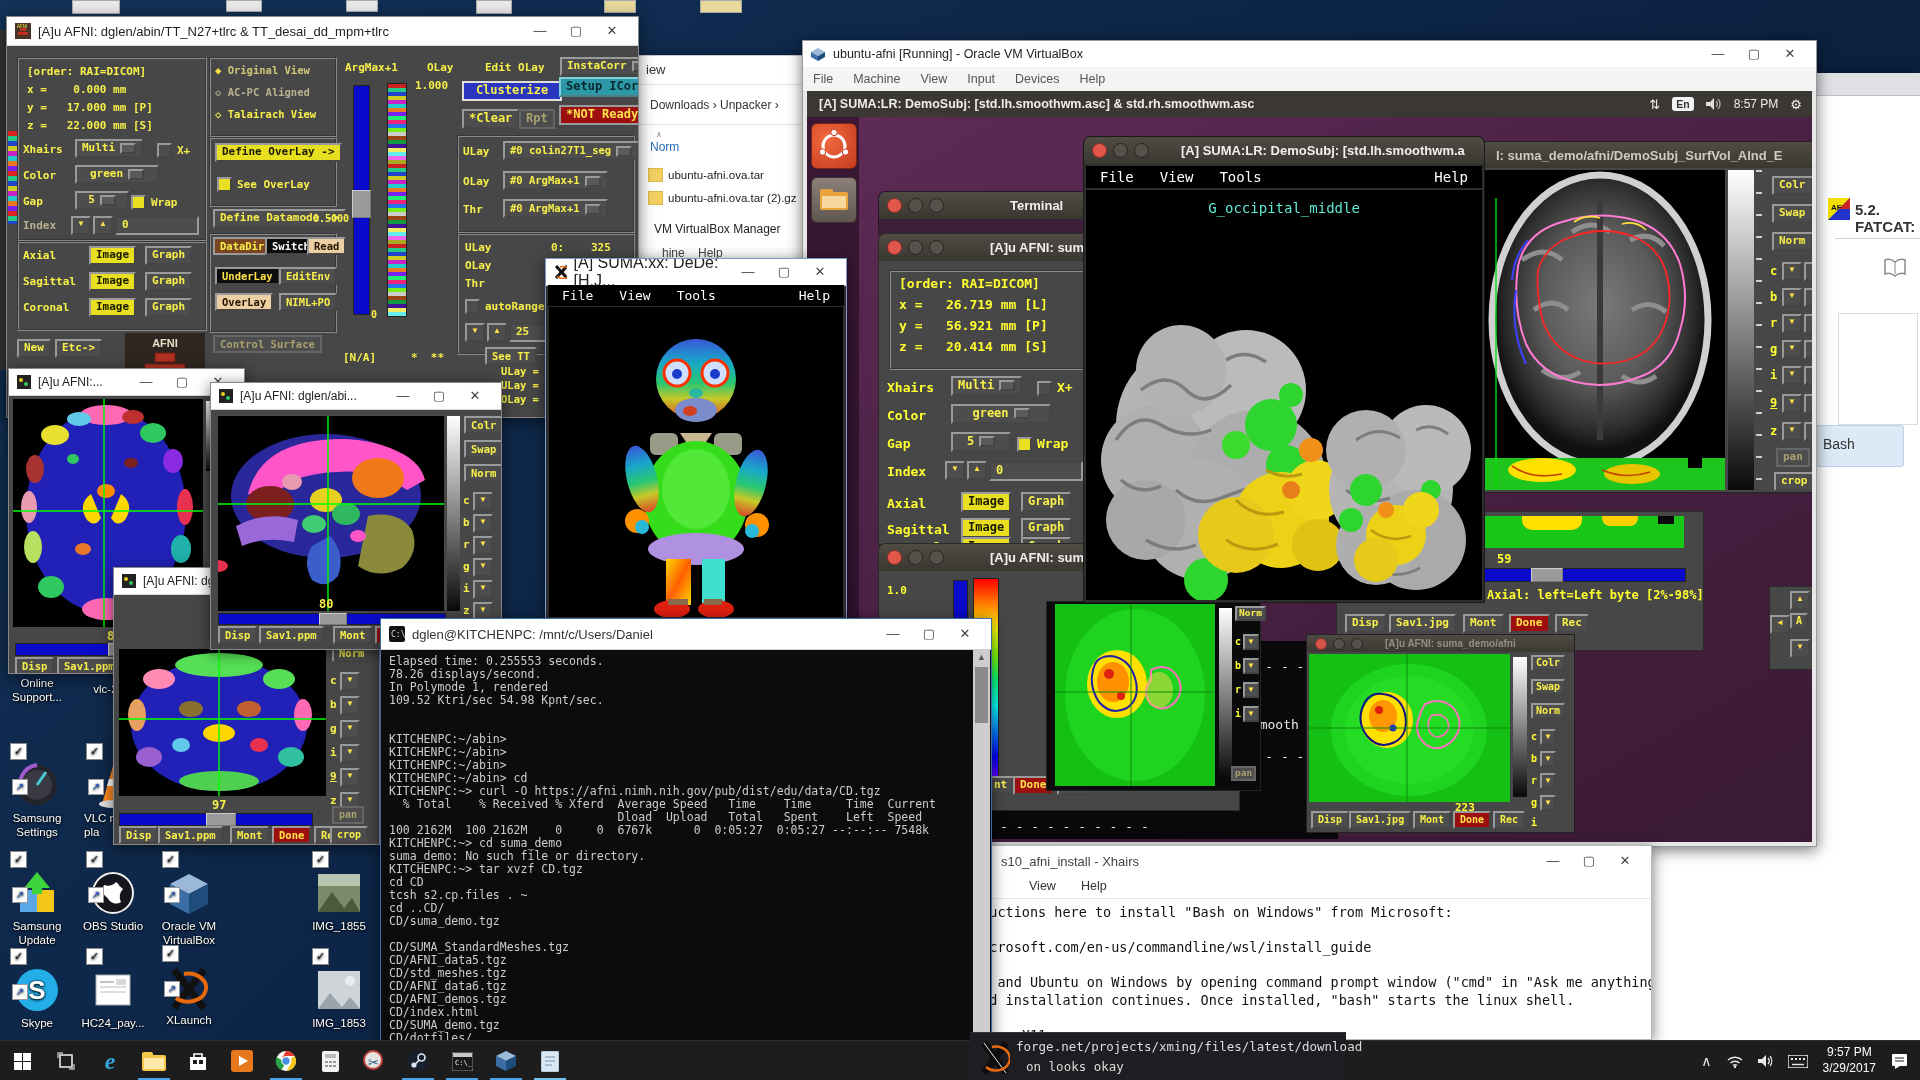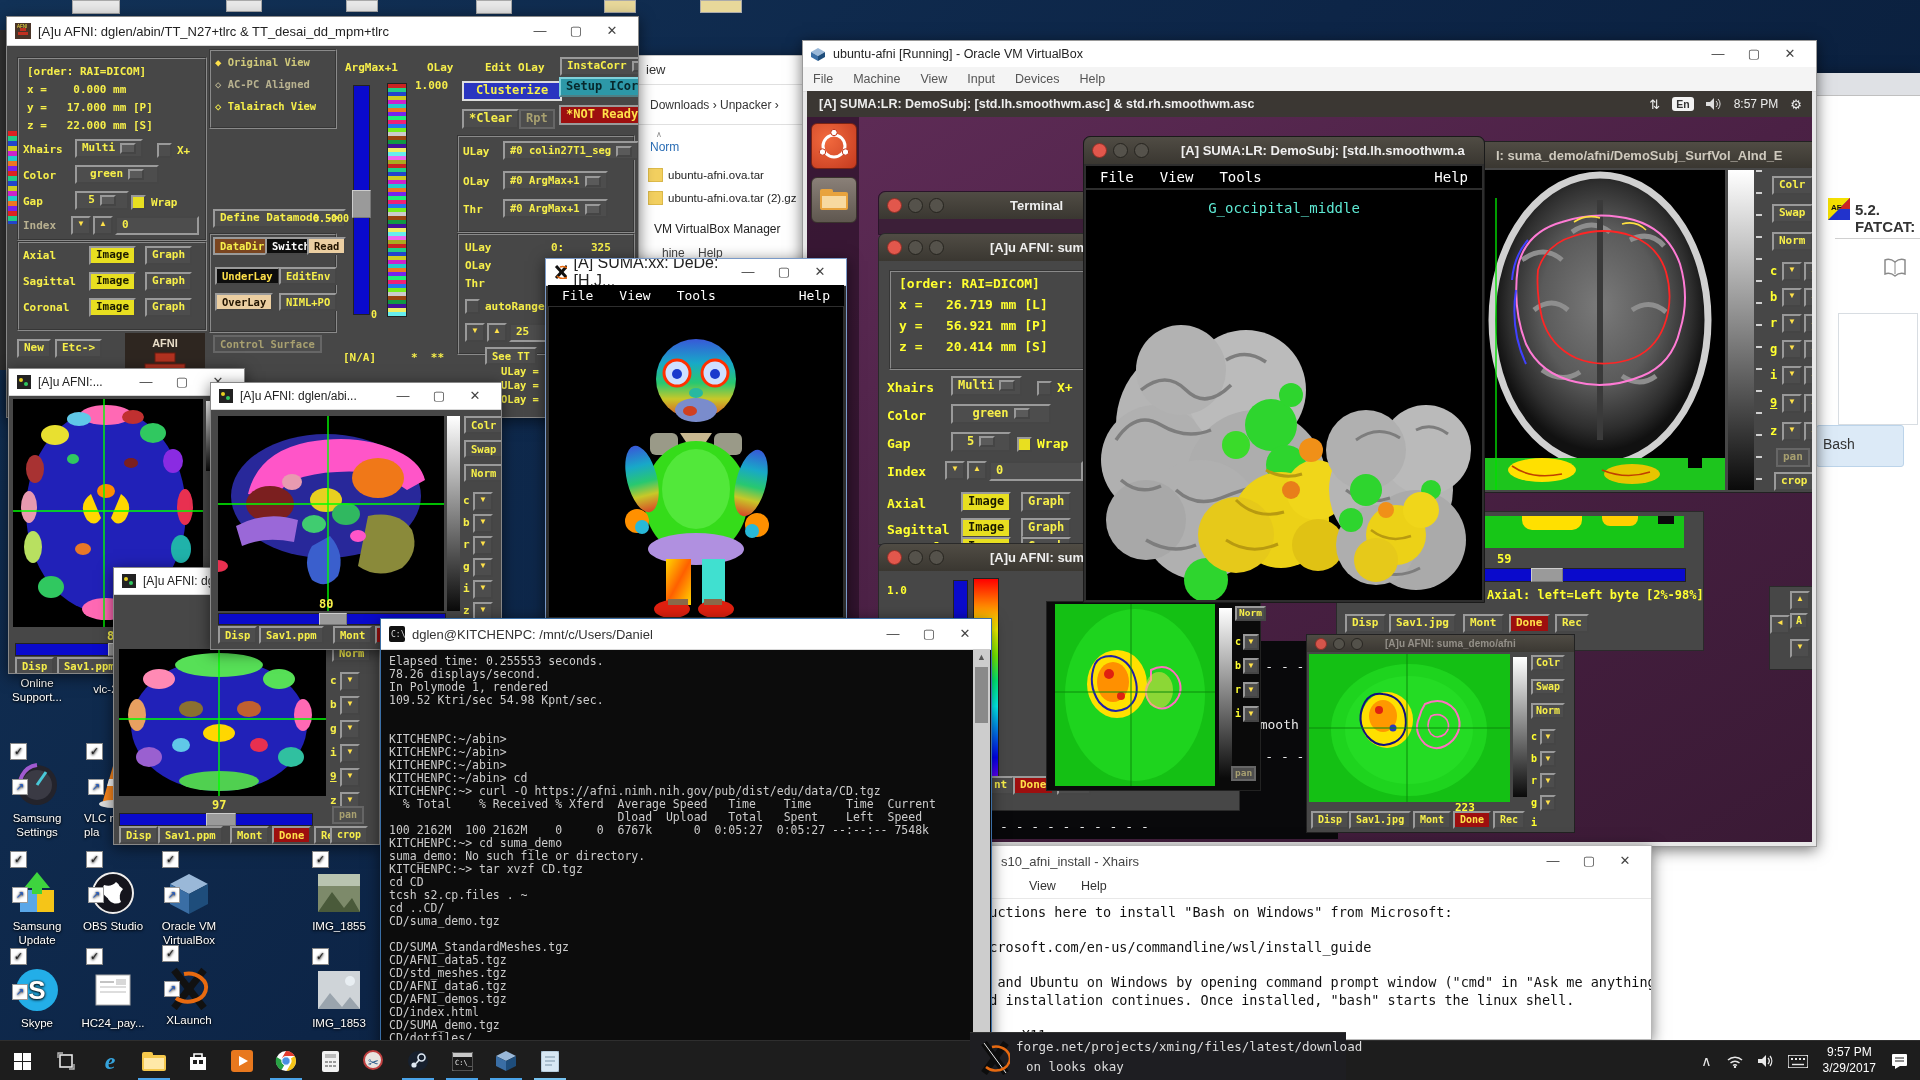--- a/index.html
+++ b/index.html
@@ -258,24 +258,28 @@
   <span class="ab" style="left:10px;top:322px;font-size:11px"><span>New</span></span>
   <span class="ab" style="left:48px;top:322px;font-size:11px"><span>Etc-&gt;</span></span>
   <svg class="abs" style="left:118px;top:316px" width="80" height="60">
       <rect width="80" height="60" fill="#2e2620"></rect>
       <text x="40" y="14" text-anchor="middle" font-size="11" font-weight="bold" fill="#e8ddc8">AFNI</text>
       <rect x="30" y="20" width="20" height="9" fill="#b23220" stroke="#6a1c10"></rect>
       <rect x="20" y="31" width="40" height="9" fill="#b23220" stroke="#6a1c10"></rect>
       <rect x="10" y="42" width="60" height="9" fill="#b23220" stroke="#6a1c10"></rect>
     </svg>
 
-  <div class="grp" style="left:202px;top:32px;width:124px;height:76px">
+  <div class="grp" style="left:202px;top:40px;width:124px;height:76px">
     <div class="ay" style="left:4px;top:5px;font-size:10.5px"><span style="color:#ffe14a">◆ </span><span style="color:#cfc87a">Original View</span></div>
     <div class="ay" style="left:4px;top:27px;font-size:10.5px;color:#b8b290"><span>◇ </span><span>AC-PC Aligned</span></div>
     <div class="ay" style="left:4px;top:49px;font-size:10.5px"><span>◇ </span><span>Talairach View</span></div>
+  </div>
+  <div class="grp" style="left:202px;top:120px;width:124px;height:66px">
+    <span class="ab sel" style="left:4px;top:4px;font-size:11px"><span>Define OverLay -&gt;</span></span>
+    <span class="ay" style="left:6px;top:38px;font-size:11px"><span class="cbx on"></span><span>See OverLay</span></span>
   </div>
   <span class="ab" style="left:206px;top:192px;font-size:11px"><span>Define Datamode -&gt;</span></span>
   <div class="grp" style="left:202px;top:216px;width:124px;height:96px">
     <span class="ab brown" style="left:2px;top:2px;font-size:10.5px;border-style:solid"><span>DataDir</span></span>
     <span class="ab black" style="left:54px;top:2px;font-size:10.5px;color:#fff"><span>Switch</span></span>
     <span class="ab tan" style="left:96px;top:2px;font-size:10.5px"><span>Read</span></span>
     <span class="ab black" style="left:4px;top:32px;font-size:10.5px"><span>UnderLay</span></span>
     <span class="ab" style="left:68px;top:32px;font-size:10.5px"><span>EditEnv</span></span>
     <span class="ab tan" style="left:4px;top:58px;font-size:10.5px"><span>OverLay</span></span>
     <span class="ab" style="left:68px;top:58px;font-size:10.5px"><span>NIML+PO</span></span>

